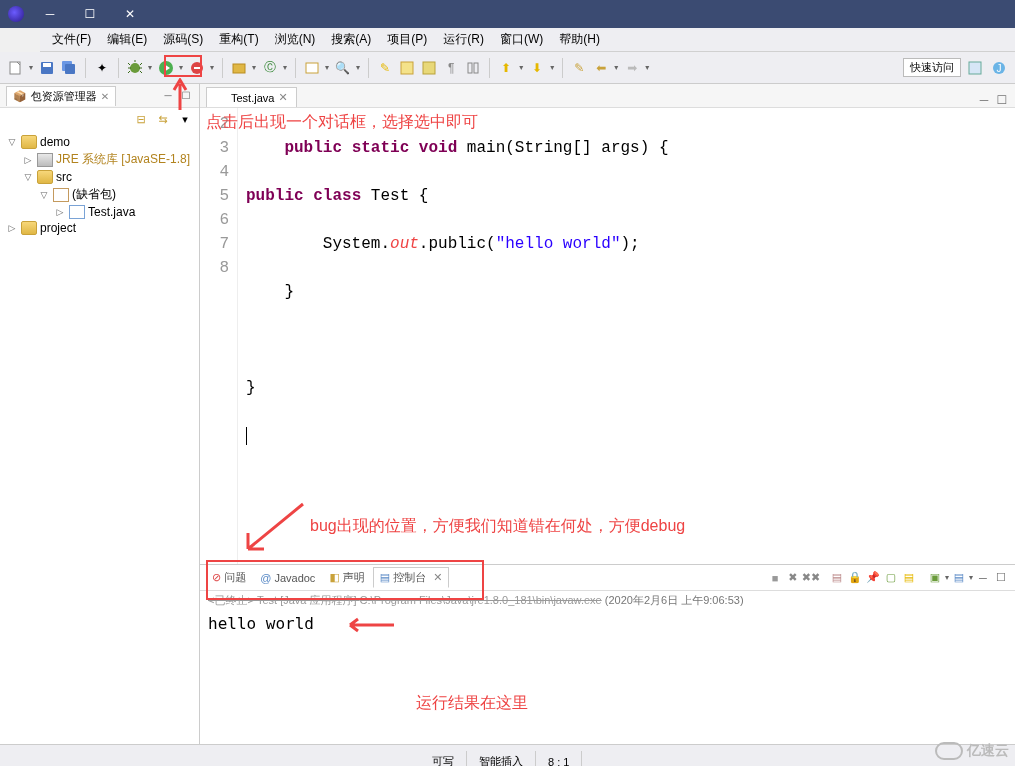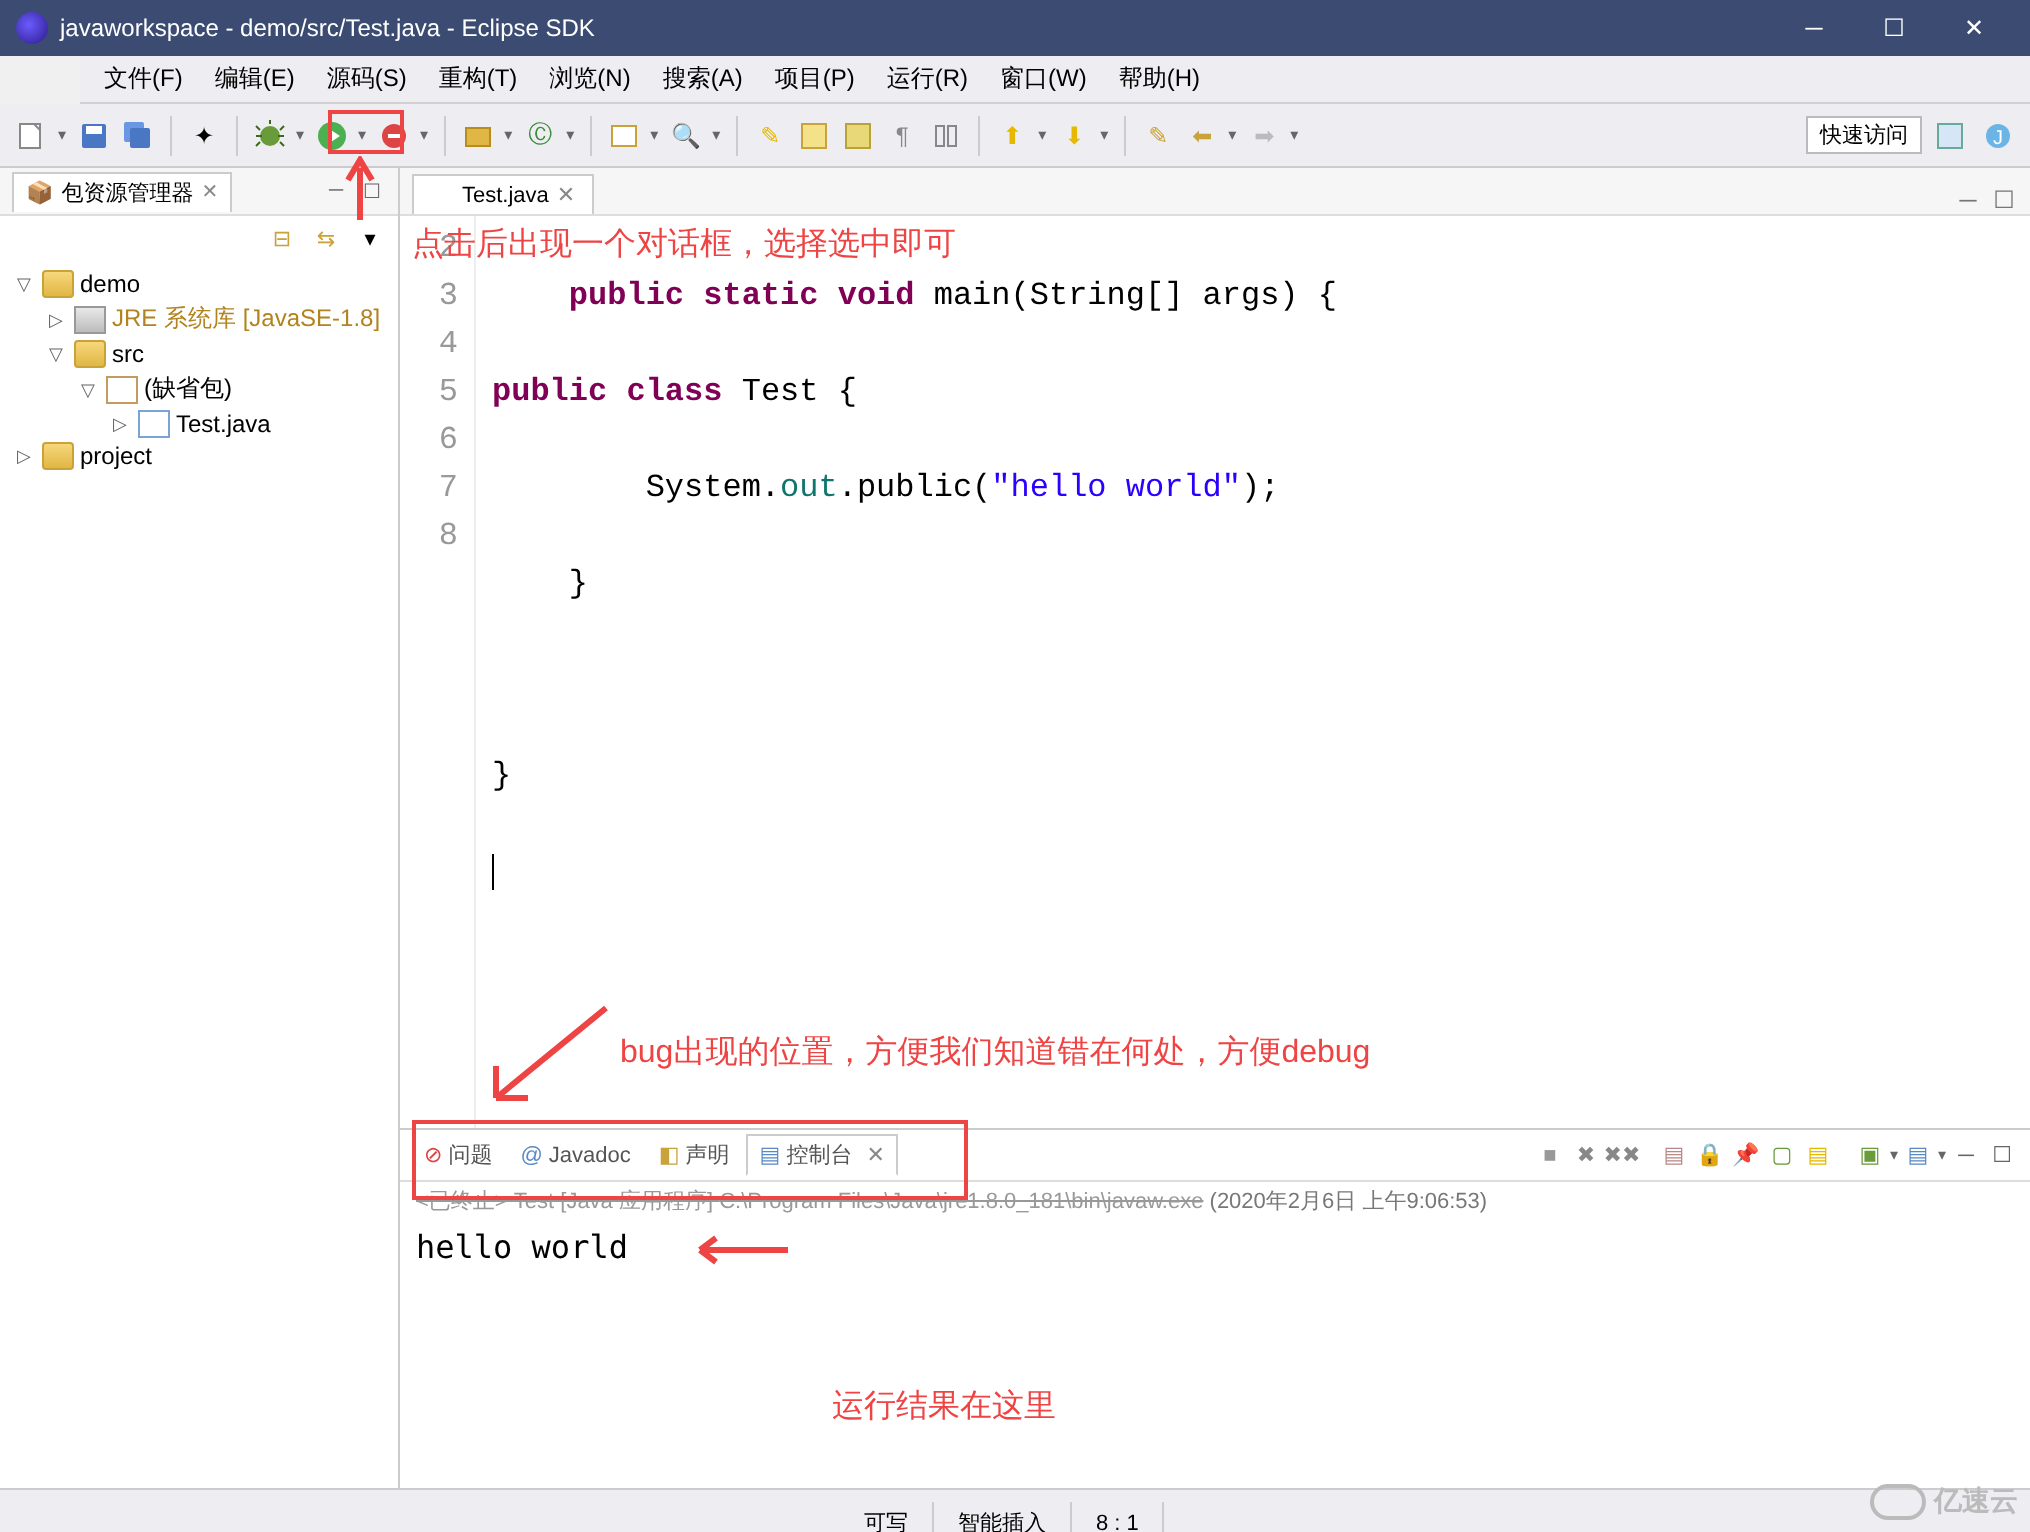--- a/index.html
+++ b/index.html
@@ -51,21 +51,21 @@
 .editor-tabs .tab { display: flex; align-items: center; gap: 4px; padding: 3px 8px; background: #fff; border: 1px solid #ccc; border-bottom: none; font-size: 11px; }
 .editor-tabs .spacer { flex: 1; }
 .editor-tabs .mini { width: 14px; height: 14px; display: inline-flex; align-items: center; justify-content: center; color: #777; }
 
 .code { flex: 1; display: flex; font-family: Consolas, "Courier New", monospace; font-size: 16px; line-height: 24px; overflow: hidden; background: #fff; position: relative; }
 .gutter { width: 38px; text-align: right; color: #999; padding: 4px 8px 4px 0; background: #fff; border-right: 1px solid #eee; user-select: none; }
 .gutter div { height: 24px; }
 .codebody { padding: 4px 8px; white-space: pre; position: relative; }
 .codebody .line { height: 24px; }
 .kw { color: #7f0055; font-weight: bold; }
-.fld { color: #0f766e; }
+.fld { color: #ef4444; font-style: italic; }
 .str { color: #2a00ff; }
 .cursor { display: inline-block; width: 1px; height: 18px; background: #000; vertical-align: middle; }
 
 .annotation { position: absolute; color: #e44; font-size: 16px; font-weight: 500; pointer-events: none; z-index: 50; }
 
 .bottom-panel { border-top: 1px solid #ccc; background: #fff; display: flex; flex-direction: column; }
 .bp-tabs { height: 26px; display: flex; align-items: center; padding: 0 6px; gap: 2px; border-bottom: 1px solid #ddd; position: relative; }
 .bp-tabs .bptab { display: flex; align-items: center; gap: 3px; padding: 2px 6px; font-size: 11px; color: #555; }
 .bp-tabs .bptab.active { background: #fff; border: 1px solid #ccc; border-bottom: 1px solid #fff; }
 .bp-tabs .spacer { flex: 1; }
@@ -84,21 +84,20 @@
 svg.icon-svg { width: 16px; height: 16px; }
 
 .watermark { position:absolute; bottom:6px; right:6px; font-size:14px; color:#bbb; font-weight:bold; display:flex; align-items:center; gap:4px;}
 .watermark .cloud { width:28px; height:18px; border:2px solid #bbb; border-radius:10px; position:relative;}
 </style>
 </head>
 <body>
 
 <div class="titlebar">
   <span class="icon"></span>
-  <span class="title">javaworkspace - demo/src/Test.java - Eclipse SDK</span>
   <div class="winbtn">─</div>
   <div class="winbtn">☐</div>
   <div class="winbtn">✕</div>
 </div>
 
 <div class="menubar">
   <div class="mitem">文件(F)</div>
   <div class="mitem">编辑(E)</div>
   <div class="mitem">源码(S)</div>
   <div class="mitem">重构(T)</div>

